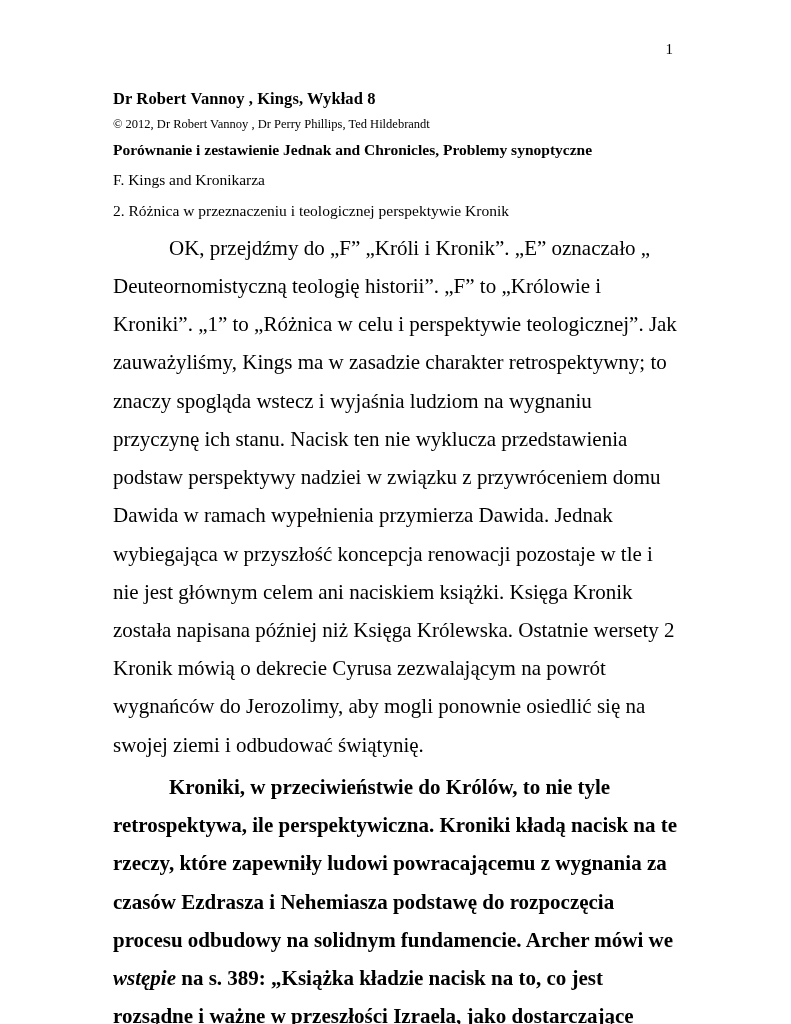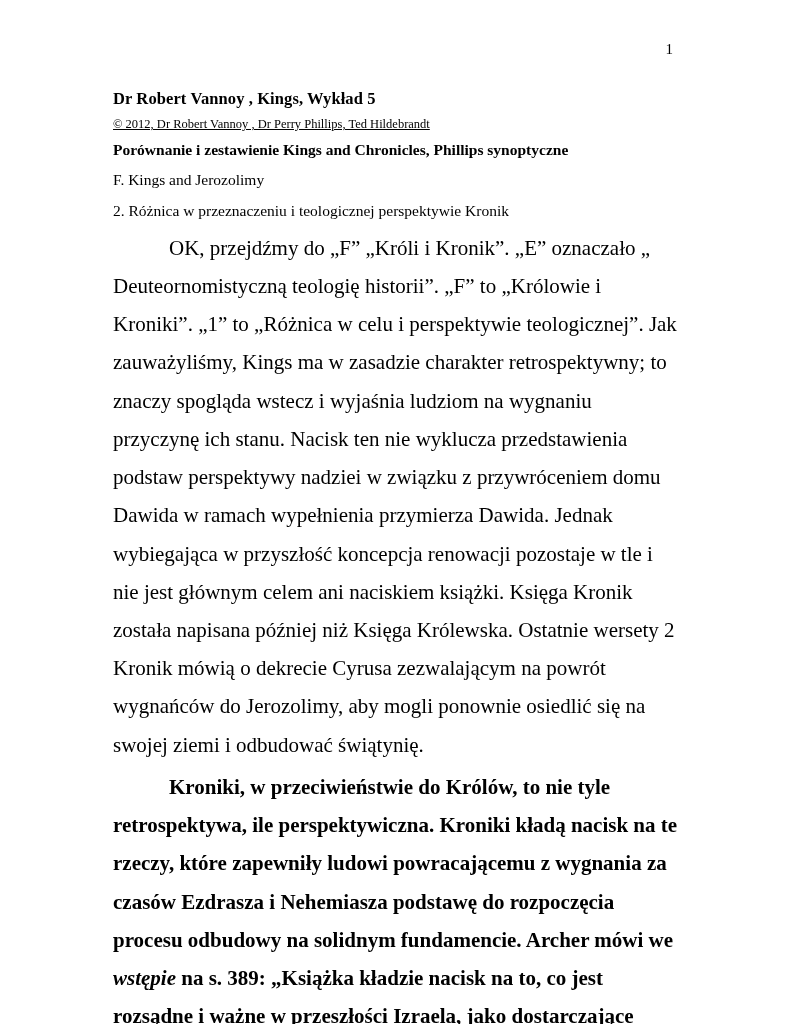--- a/index.html
+++ b/index.html
@@ -38,21 +38,20 @@
     font-size: 16.5px;
     font-weight: bold;
     line-height: 1.35;
     margin: 0 0 6px 0;
     letter-spacing: 0.1px;
   }
   .copyright {
     font-size: 12.5px;
     line-height: 1.3;
     margin: 0 0 7px 0;
-    text-decoration: underline;
   }
   .subtitle {
     font-size: 15.5px;
     font-weight: bold;
     line-height: 1.35;
     margin: 0 0 9px 0;
   }
   .section-heading {
     font-size: 15.5px;
     line-height: 1.4;
@@ -80,27 +79,27 @@
 </style>
 </head>
 <body>
 
 <div class="page">
 
   <div class="page-number">1</div>
 
   <div class="content">
 
-    <h1 class="doc-title">Dr Robert Vannoy , Kings, Wykład 5</h1>
+    <h1 class="doc-title">Dr Robert Vannoy , Kings, Wykład 8</h1>
 
     <div class="copyright">© 2012, Dr Robert Vannoy , Dr Perry Phillips, Ted Hildebrandt</div>
 
-    <h2 class="subtitle">Porównanie i zestawienie Kings and Chronicles, Phillips synoptyczne</h2>
+    <h2 class="subtitle">Porównanie i zestawienie Jednak and Chronicles, Problemy synoptyczne</h2>
 
-    <div class="section-heading">F. Kings and Jerozolimy</div>
+    <div class="section-heading">F. Kings and Kronikarza</div>
 
     <div class="subsection-heading">2. Różnica w przeznaczeniu i teologicznej perspektywie Kronik</div>
 
     <p class="body-par">OK, przejdźmy do „F” „Króli i Kronik”. „E” oznaczało „ Deuteornomistyczną teologię historii”. „F” to „Królowie i Kroniki”. „1” to „Różnica w celu i perspektywie teologicznej”. Jak zauważyliśmy, Kings ma w zasadzie charakter retrospektywny; to znaczy spogląda wstecz i wyjaśnia ludziom na wygnaniu przyczynę ich stanu. Nacisk ten nie wyklucza przedstawienia podstaw perspektywy nadziei w związku z przywróceniem domu Dawida w ramach wypełnienia przymierza Dawida. Jednak wybiegająca w przyszłość koncepcja renowacji pozostaje w tle i nie jest głównym celem ani naciskiem książki. Księga Kronik została napisana później niż Księga Królewska. Ostatnie wersety 2 Kronik mówią o dekrecie Cyrusa zezwalającym na powrót wygnańców do Jerozolimy, aby mogli ponownie osiedlić się na swojej ziemi i odbudować świątynię.</p>
 
     <p class="body-par"><span>Kroniki, w przeciwieństwie do Królów, to nie tyle retrospektywa, ile perspektywiczna. Kroniki kładą nacisk na te rzeczy, które zapewniły ludowi powracającemu z wygnania za czasów Ezdrasza i Nehemiasza podstawę do rozpoczęcia procesu odbudowy na solidnym fundamencie. Archer mówi we </span><span class="ital">wstępie</span><span> na s. 389: „Książka kładzie nacisk na to, co jest rozsądne i ważne w przeszłości Izraela, jako dostarczające wiarygodnej podstawy dla czekającego nas zadania odbudowy”. Archer zauważa także na stronie 389, że „celem Kronikarza jest ukazanie, że prawdziwa chwała narodu hebrajskiego znajdowała się w jego przymierzu z Bogiem, gwarantowanym w przepisanych formach oddawania czci w świątyni i zarządzanych przez ustanowione przez Boga kapłaństwo pod władzą ochrona bosko zorganizowanej dynastii Dawida. Dlatego pisarz szczególnie interesuje się Judą, Jerozolimą, świątynią, rodami Dawida, królami i kapłanem</span></p>
 
   </div>
 
 </div>

